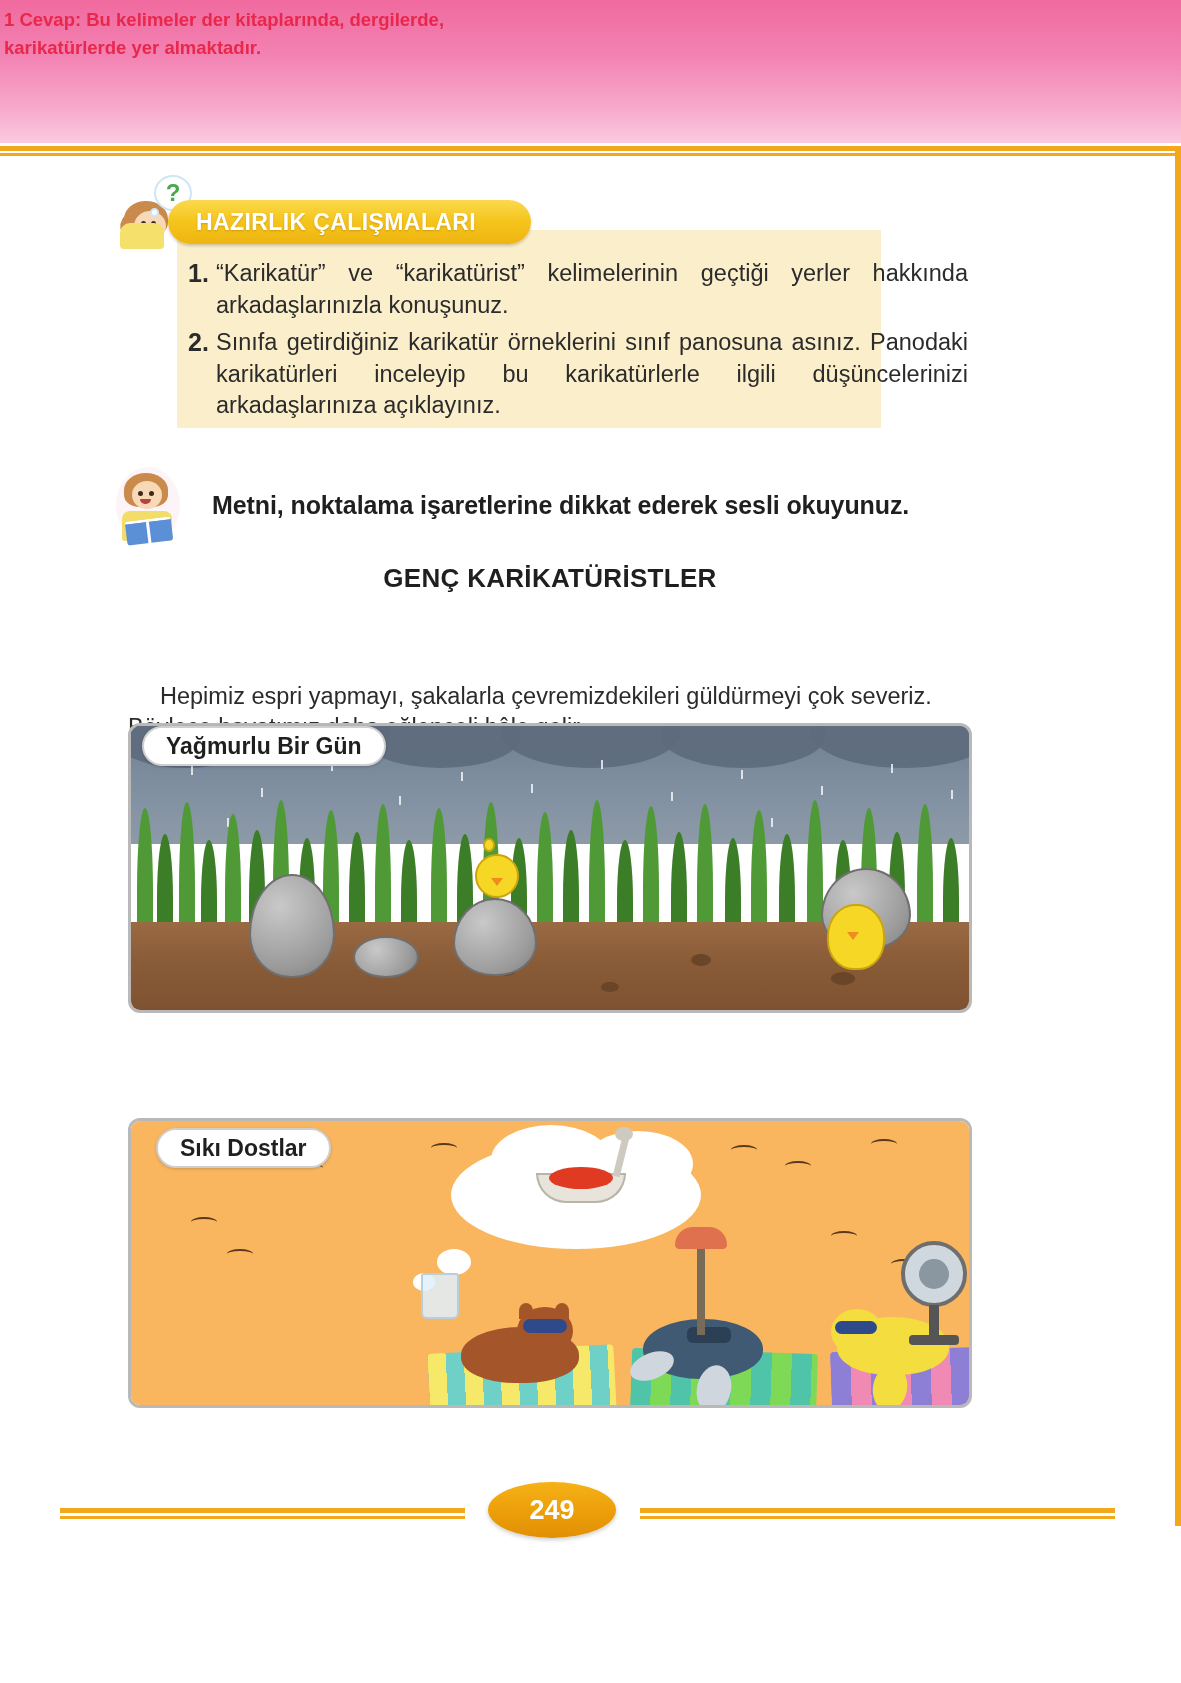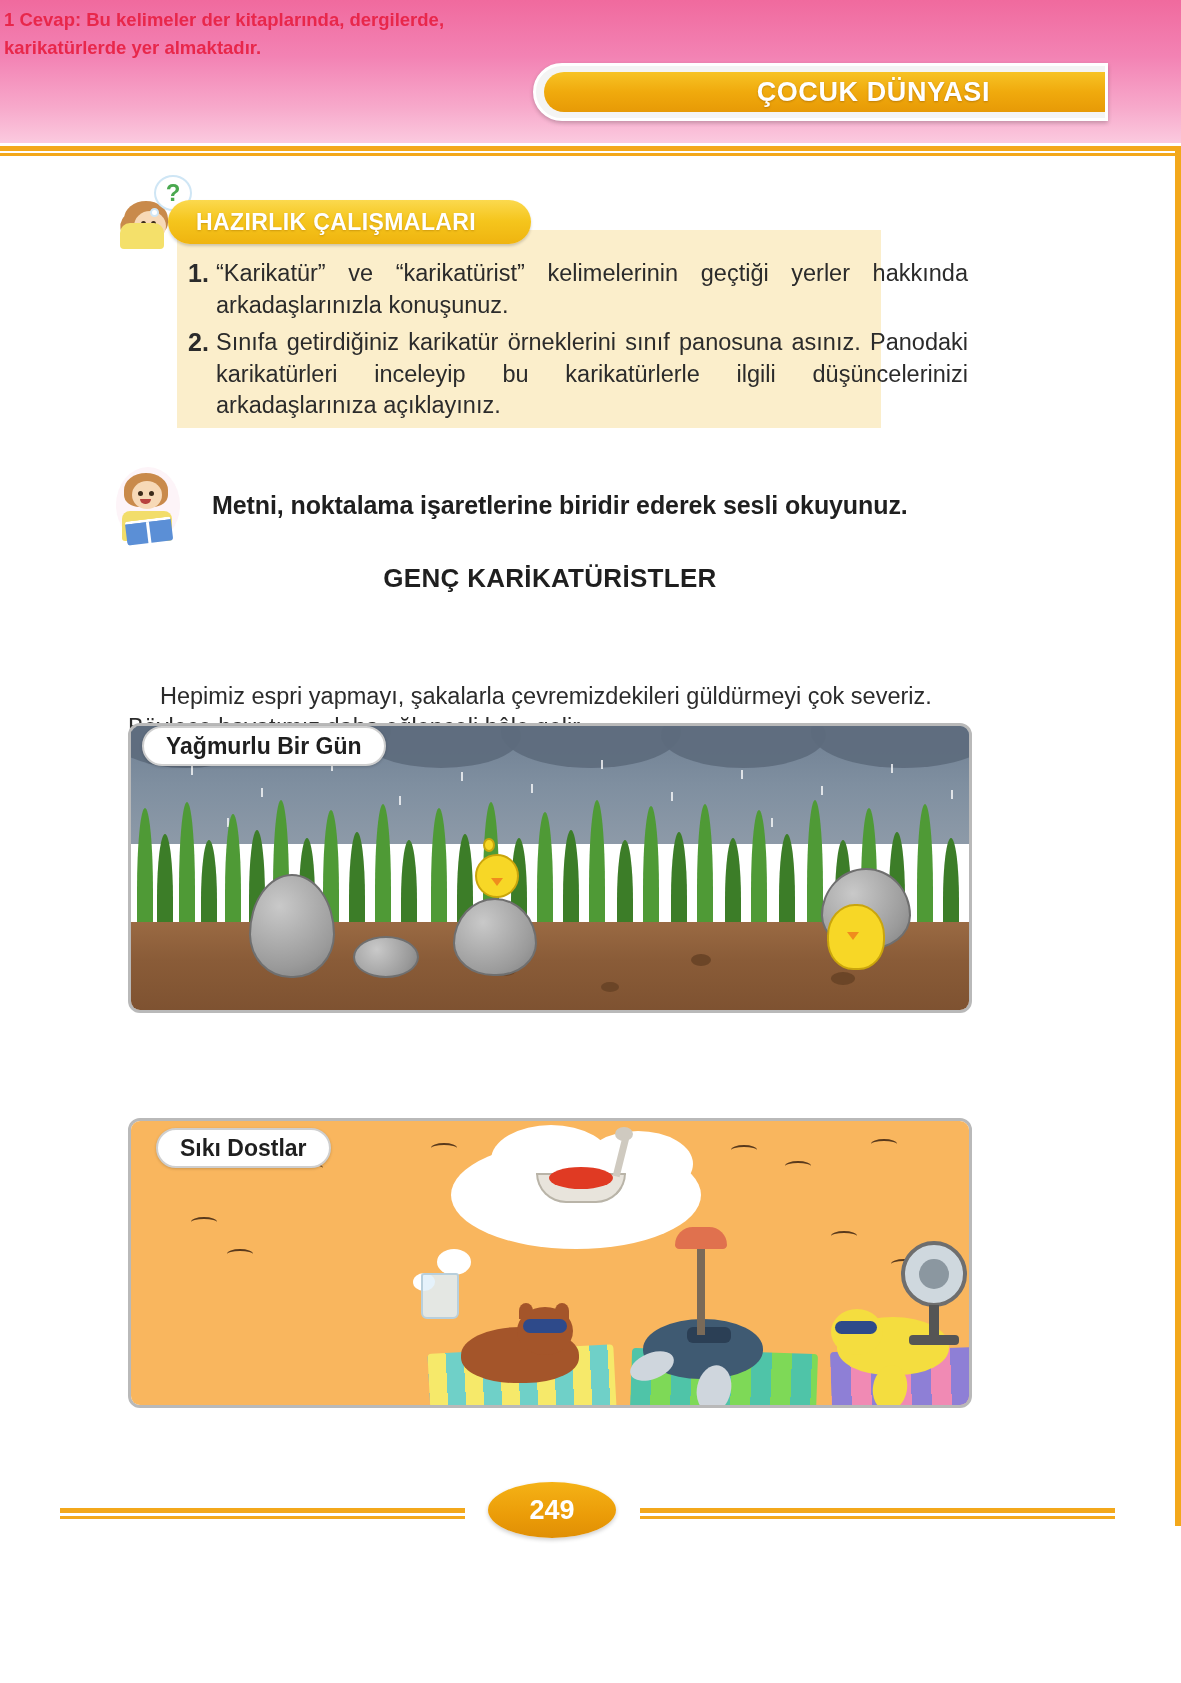--- a/index.html
+++ b/index.html
@@ -190,25 +190,20 @@
   .edge-r { position:absolute; right:0; top:146px; width:6px; height:1380px; background:#f3a81b; }
 </style>
 </head>
 <body>
 
 <div class="page">
 
   <div class="pink-band"></div>
   <div class="pink-band-note">1 Cevap: Bu kelimeler der kitaplarında, dergilerde, karikatürlerde yer almaktadır.</div>
 
-  <div class="chapter-pill-wrap">
-    <div class="chapter-pill">
-      <span>ÇOCUK DÜNYASI</span>
-    </div>
-  </div>
 
   <div class="rule-top-a"></div>
   <div class="rule-top-b"></div>
   <div class="edge-r"></div>
 
   <div class="prep-box"></div>
 
   <div class="girl-q">
     <div class="face">
         <div class="hair"></div>
@@ -244,21 +239,21 @@
   <div class="reader-girl">
     <div class="oval"></div>
       <div class="hair"></div>
       <div class="skin"></div>
     <div class="eye l"></div>
       <div class="eye r"></div>
       <div class="mouth"></div>
     <div class="shirt"></div>
       <div class="book"></div>
   </div>
-  <div class="readaloud">Metni, noktalama işaretlerine biridir ederek sesli okuyunuz.</div>
+  <div class="readaloud">Metni, noktalama işaretlerine dikkat ederek sesli okuyunuz.</div>
 
   <div class="story-title">GENÇ KARİKATÜRİSTLER</div>
   <div class="story-p story-p2">Hepimiz espri yapmayı, şakalarla çevremizdekileri güldürmeyi çok severiz. Böylece hayatımız daha eğlenceli hâle gelir.</div>
 
   <div class="cap-badge cap1">Yağmurlu Bir Gün</div>
   <div class="cartoon c1">
     <div class="rain-sky"></div>
     <div class="cloud" style="left:-20px;top:-24px;width:150px;height:66px;"></div>
     <div class="cloud" style="left:90px;top:-30px;width:170px;height:70px;"></div>
     <div class="cloud" style="left:230px;top:-22px;width:160px;height:64px;"></div>

